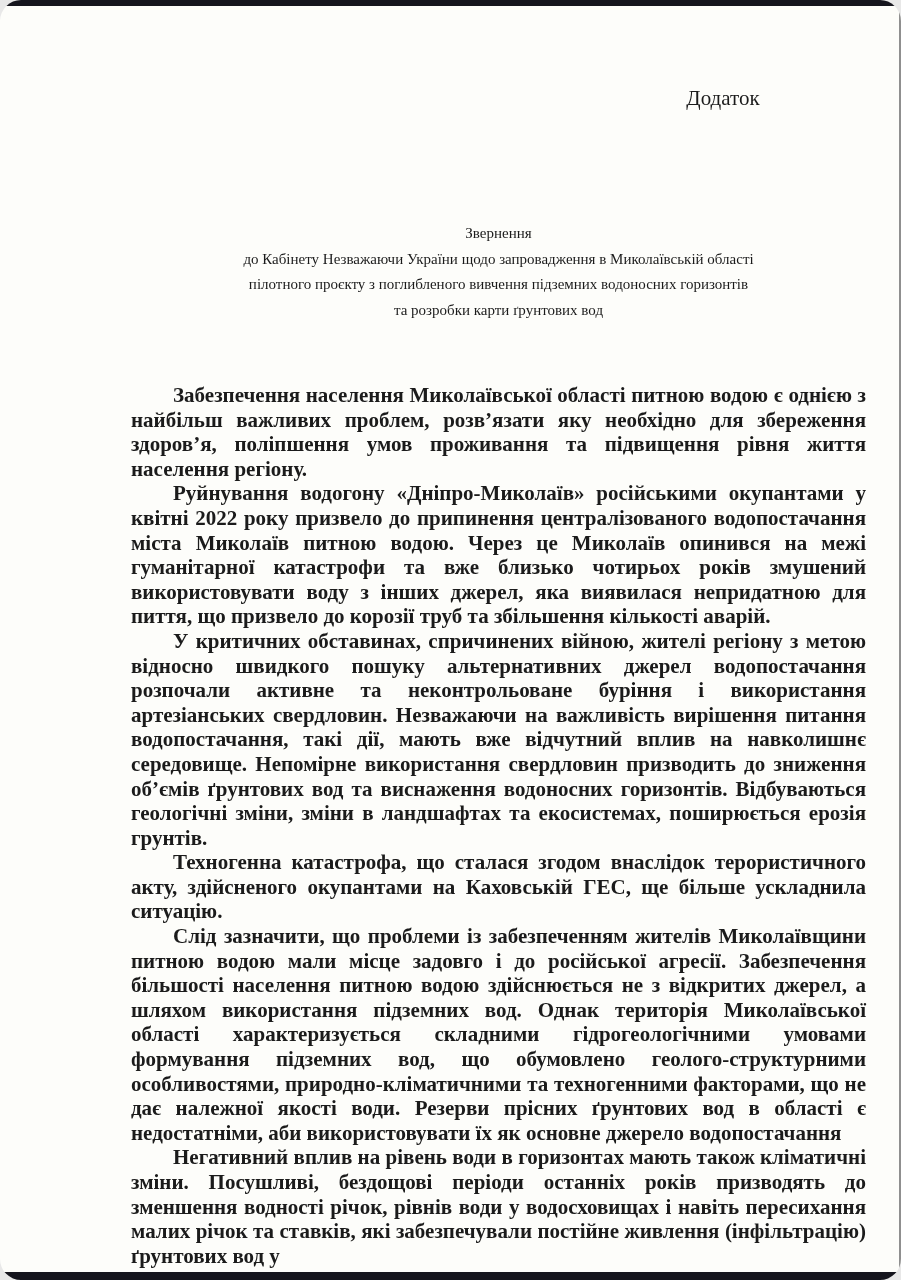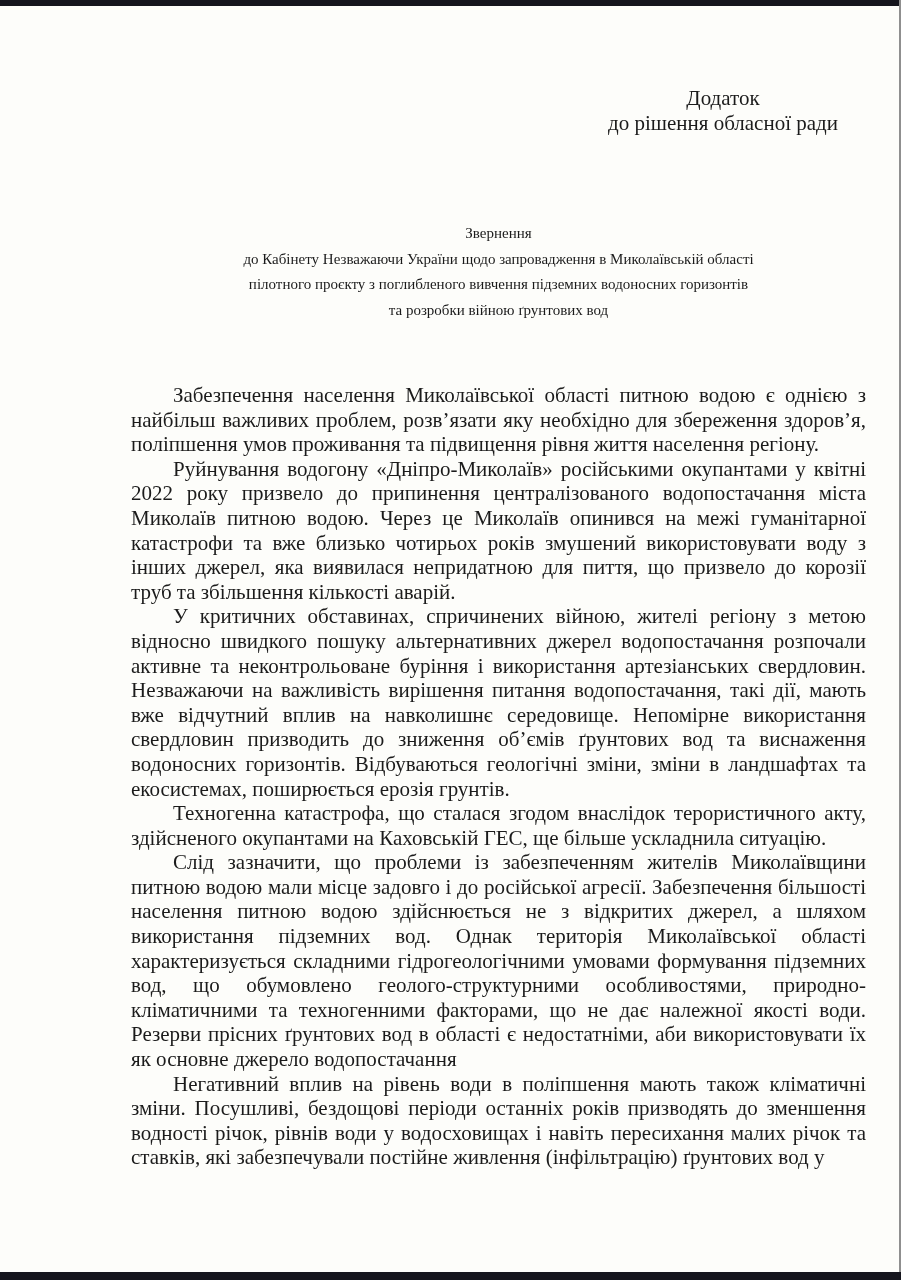--- a/index.html
+++ b/index.html
@@ -9,20 +9,21 @@
   }
   .page {
     position: relative;
     width: 901px;
     height: 1280px;
     margin: 0 auto;
     background: #fdfdfa;
     overflow: hidden;
     font-family: "Liberation Serif", "DejaVu Serif", serif;
     color: #1b1b1b;
+    border-radius: 21px;
   }
   
   .scan-bar-top {
     position: absolute;
     left: 0; top: 0;
     width: 100%; height: 6px;
     background: #15151d;
   }
   .scan-bar-bottom {
     position: absolute;
@@ -62,46 +63,46 @@
     left: 131px;
     top: 383px;
     width: 735px;
     font-size: 21px;
     line-height: 24.6px;
   }
   .para {
     margin: 0;
     text-align: justify;
     text-indent: 42px;
+    font-weight: bold;
   }
 </style>
 </head>
 <body>
 
 <div class="page">
 
   <div class="scan-bar-top"></div>
   <div class="scan-edge-right"></div>
 
   <div class="annex-block">
     <div>Додаток</div>
-    <div>до рішення обласної ради</div>
   </div>
 
   <div class="title-block">
     <div>Звернення</div>
     <div>до Кабінету Незважаючи України щодо запровадження в Миколаївській області</div>
     <div>пілотного проєкту з поглибленого вивчення підземних водоносних горизонтів</div>
-    <div>та розробки війною ґрунтових вод</div>
+    <div>та розробки карти ґрунтових вод</div>
   </div>
 
   <div class="body-block">
     <p class="para">Забезпечення населення Миколаївської області питною водою є однією з найбільш важливих проблем, розв’язати яку необхідно для збереження здоров’я, поліпшення умов проживання та підвищення рівня життя населення регіону.</p>
     <p class="para">Руйнування водогону «Дніпро-Миколаїв» російськими окупантами у квітні 2022 року призвело до припинення централізованого водопостачання міста Миколаїв питною водою. Через це Миколаїв опинився на межі гуманітарної катастрофи та вже близько чотирьох років змушений використовувати воду з інших джерел, яка виявилася непридатною для пиття, що призвело до корозії труб та збільшення кількості аварій.</p>
     <p class="para">У критичних обставинах, спричинених війною, жителі регіону з метою відносно швидкого пошуку альтернативних джерел водопостачання розпочали активне та неконтрольоване буріння і використання артезіанських свердловин. Незважаючи на важливість вирішення питання водопостачання, такі дії, мають вже відчутний вплив на навколишнє середовище. Непомірне використання свердловин призводить до зниження об’ємів ґрунтових вод та виснаження водоносних горизонтів. Відбуваються геологічні зміни, зміни в ландшафтах та екосистемах, поширюється ерозія грунтів.</p>
     <p class="para">Техногенна катастрофа, що сталася згодом внаслідок терористичного акту, здійсненого окупантами на Каховській ГЕС, ще більше ускладнила ситуацію.</p>
     <p class="para">Слід зазначити, що проблеми із забезпеченням жителів Миколаївщини питною водою мали місце задовго і до російської агресії. Забезпечення більшості населення питною водою здійснюється не з відкритих джерел, а шляхом використання підземних вод. Однак територія Миколаївської області характеризується складними гідрогеологічними умовами формування підземних вод, що обумовлено геолого-структурними особливостями, природно-кліматичними та техногенними факторами, що не дає належної якості води. Резерви прісних ґрунтових вод в області є недостатніми, аби використовувати їх як основне джерело водопостачання</p>
-    <p class="para">Негативний вплив на рівень води в поліпшення мають також кліматичні зміни. Посушливі, бездощові періоди останніх років призводять до зменшення водності річок, рівнів води у водосховищах і навіть пересихання малих річок та ставків, які забезпечували постійне живлення (інфільтрацію) ґрунтових вод у</p>
+    <p class="para">Негативний вплив на рівень води в горизонтах мають також кліматичні зміни. Посушливі, бездощові періоди останніх років призводять до зменшення водності річок, рівнів води у водосховищах і навіть пересихання малих річок та ставків, які забезпечували постійне живлення (інфільтрацію) ґрунтових вод у</p>
   </div>
 
   <div class="scan-bar-bottom"></div>
 
 </div>
 
 </body></html>

